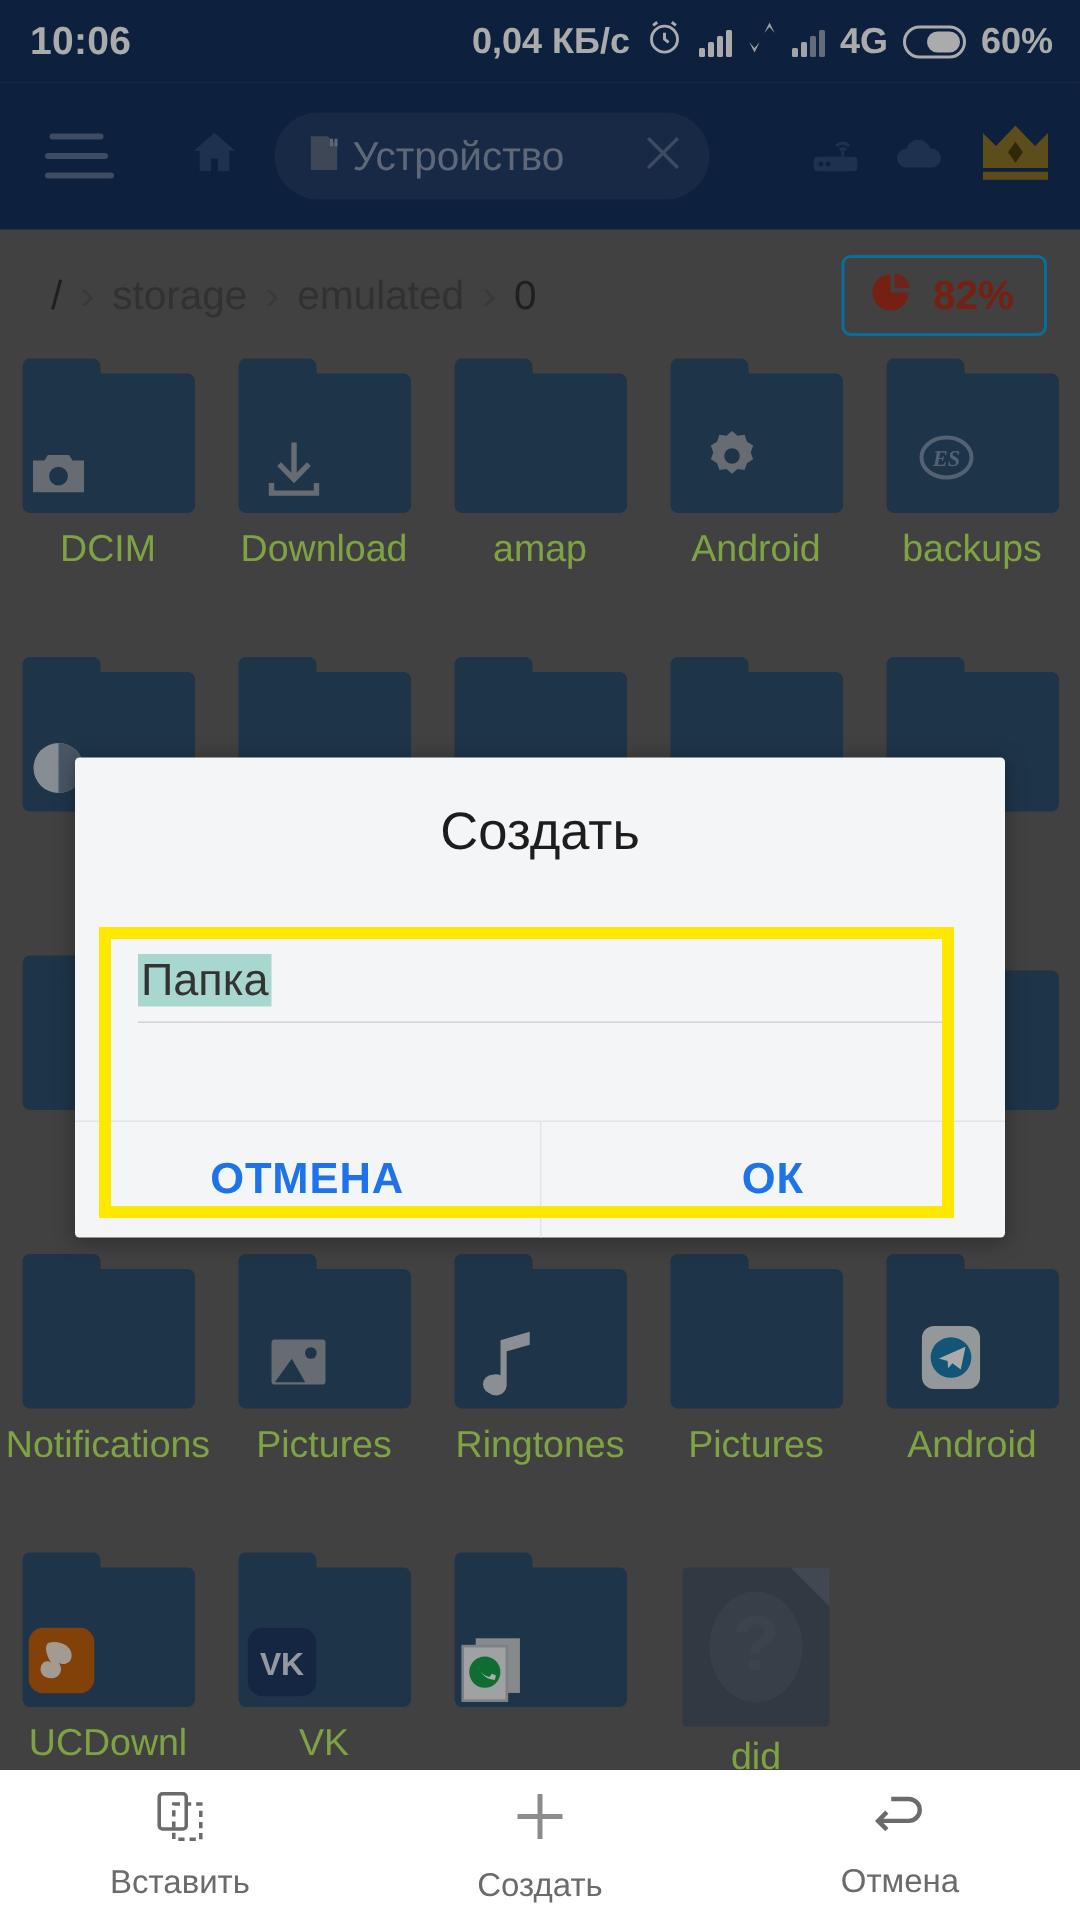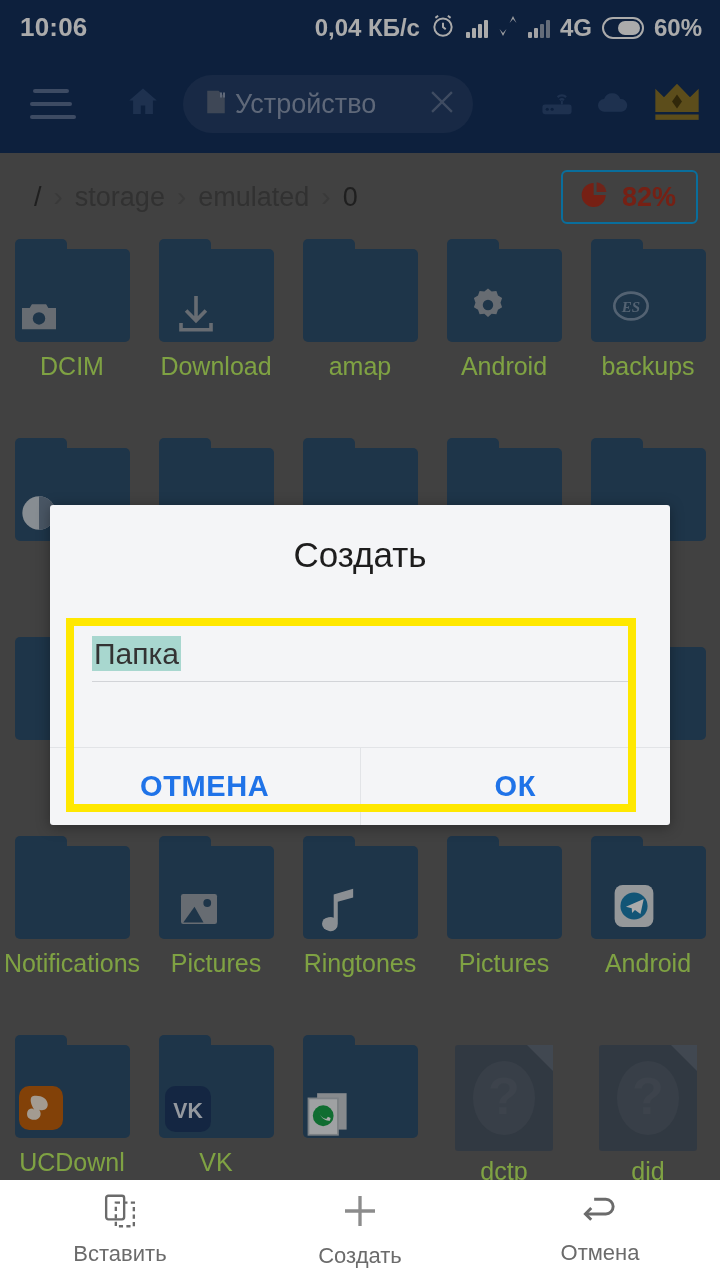--- a/index.html
+++ b/index.html
@@ -435,27 +435,20 @@
           <path d="M8 13.3c.4 2.6 1.9 4 4.3 4.6l.9-1.3 1.6.7-.4 1.6c-2.9.5-5.9-2.4-6.3-5.3z" fill="#fff"></path>
         </svg>
       </span>
     </div>
   </div>
   <div class="cell">
     <div class="docfile">
       <span class="q-bg"></span>
         <span class="q"><span>?</span></span>
     </div>
-    <div class="fname">dctp</div>
-  </div>
-  <div class="cell">
-    <div class="docfile">
-      <span class="q-bg"></span>
-        <span class="q"><span>?</span></span>
-    </div>
     <div class="fname">did</div>
   </div>
 </div>
 
 <div class="scrim"></div>
 
 <div class="dialog">
   <div class="dlg-title">Создать</div>
   <div class="dlg-body">
     <div class="dlg-input">

